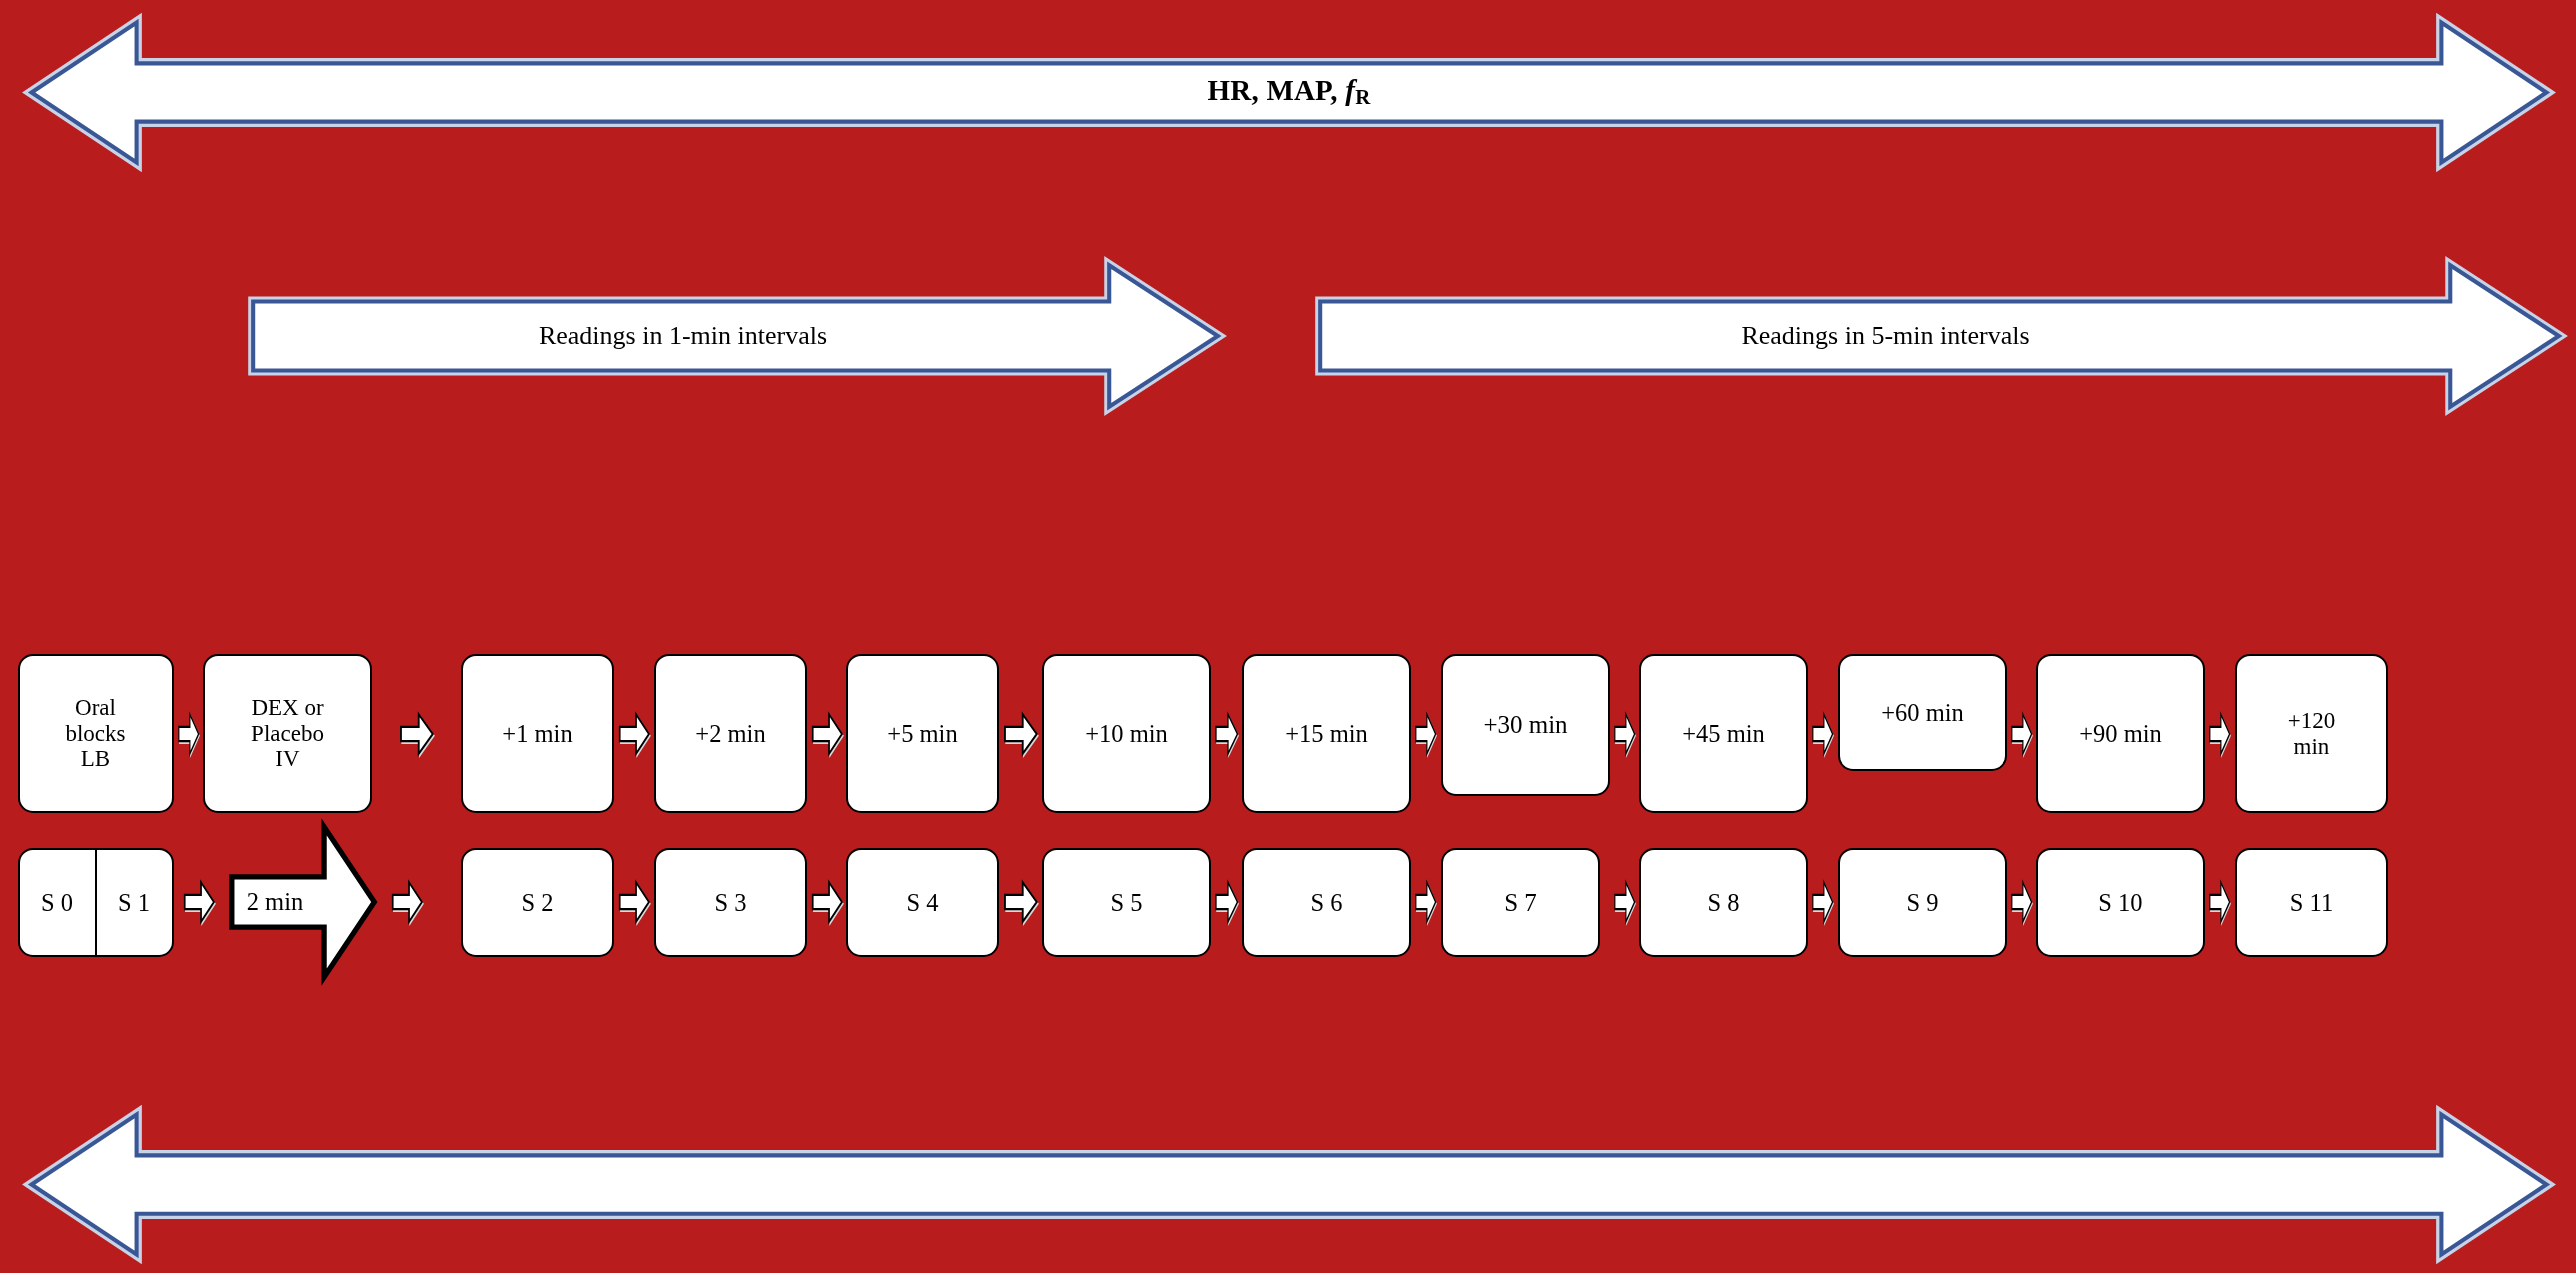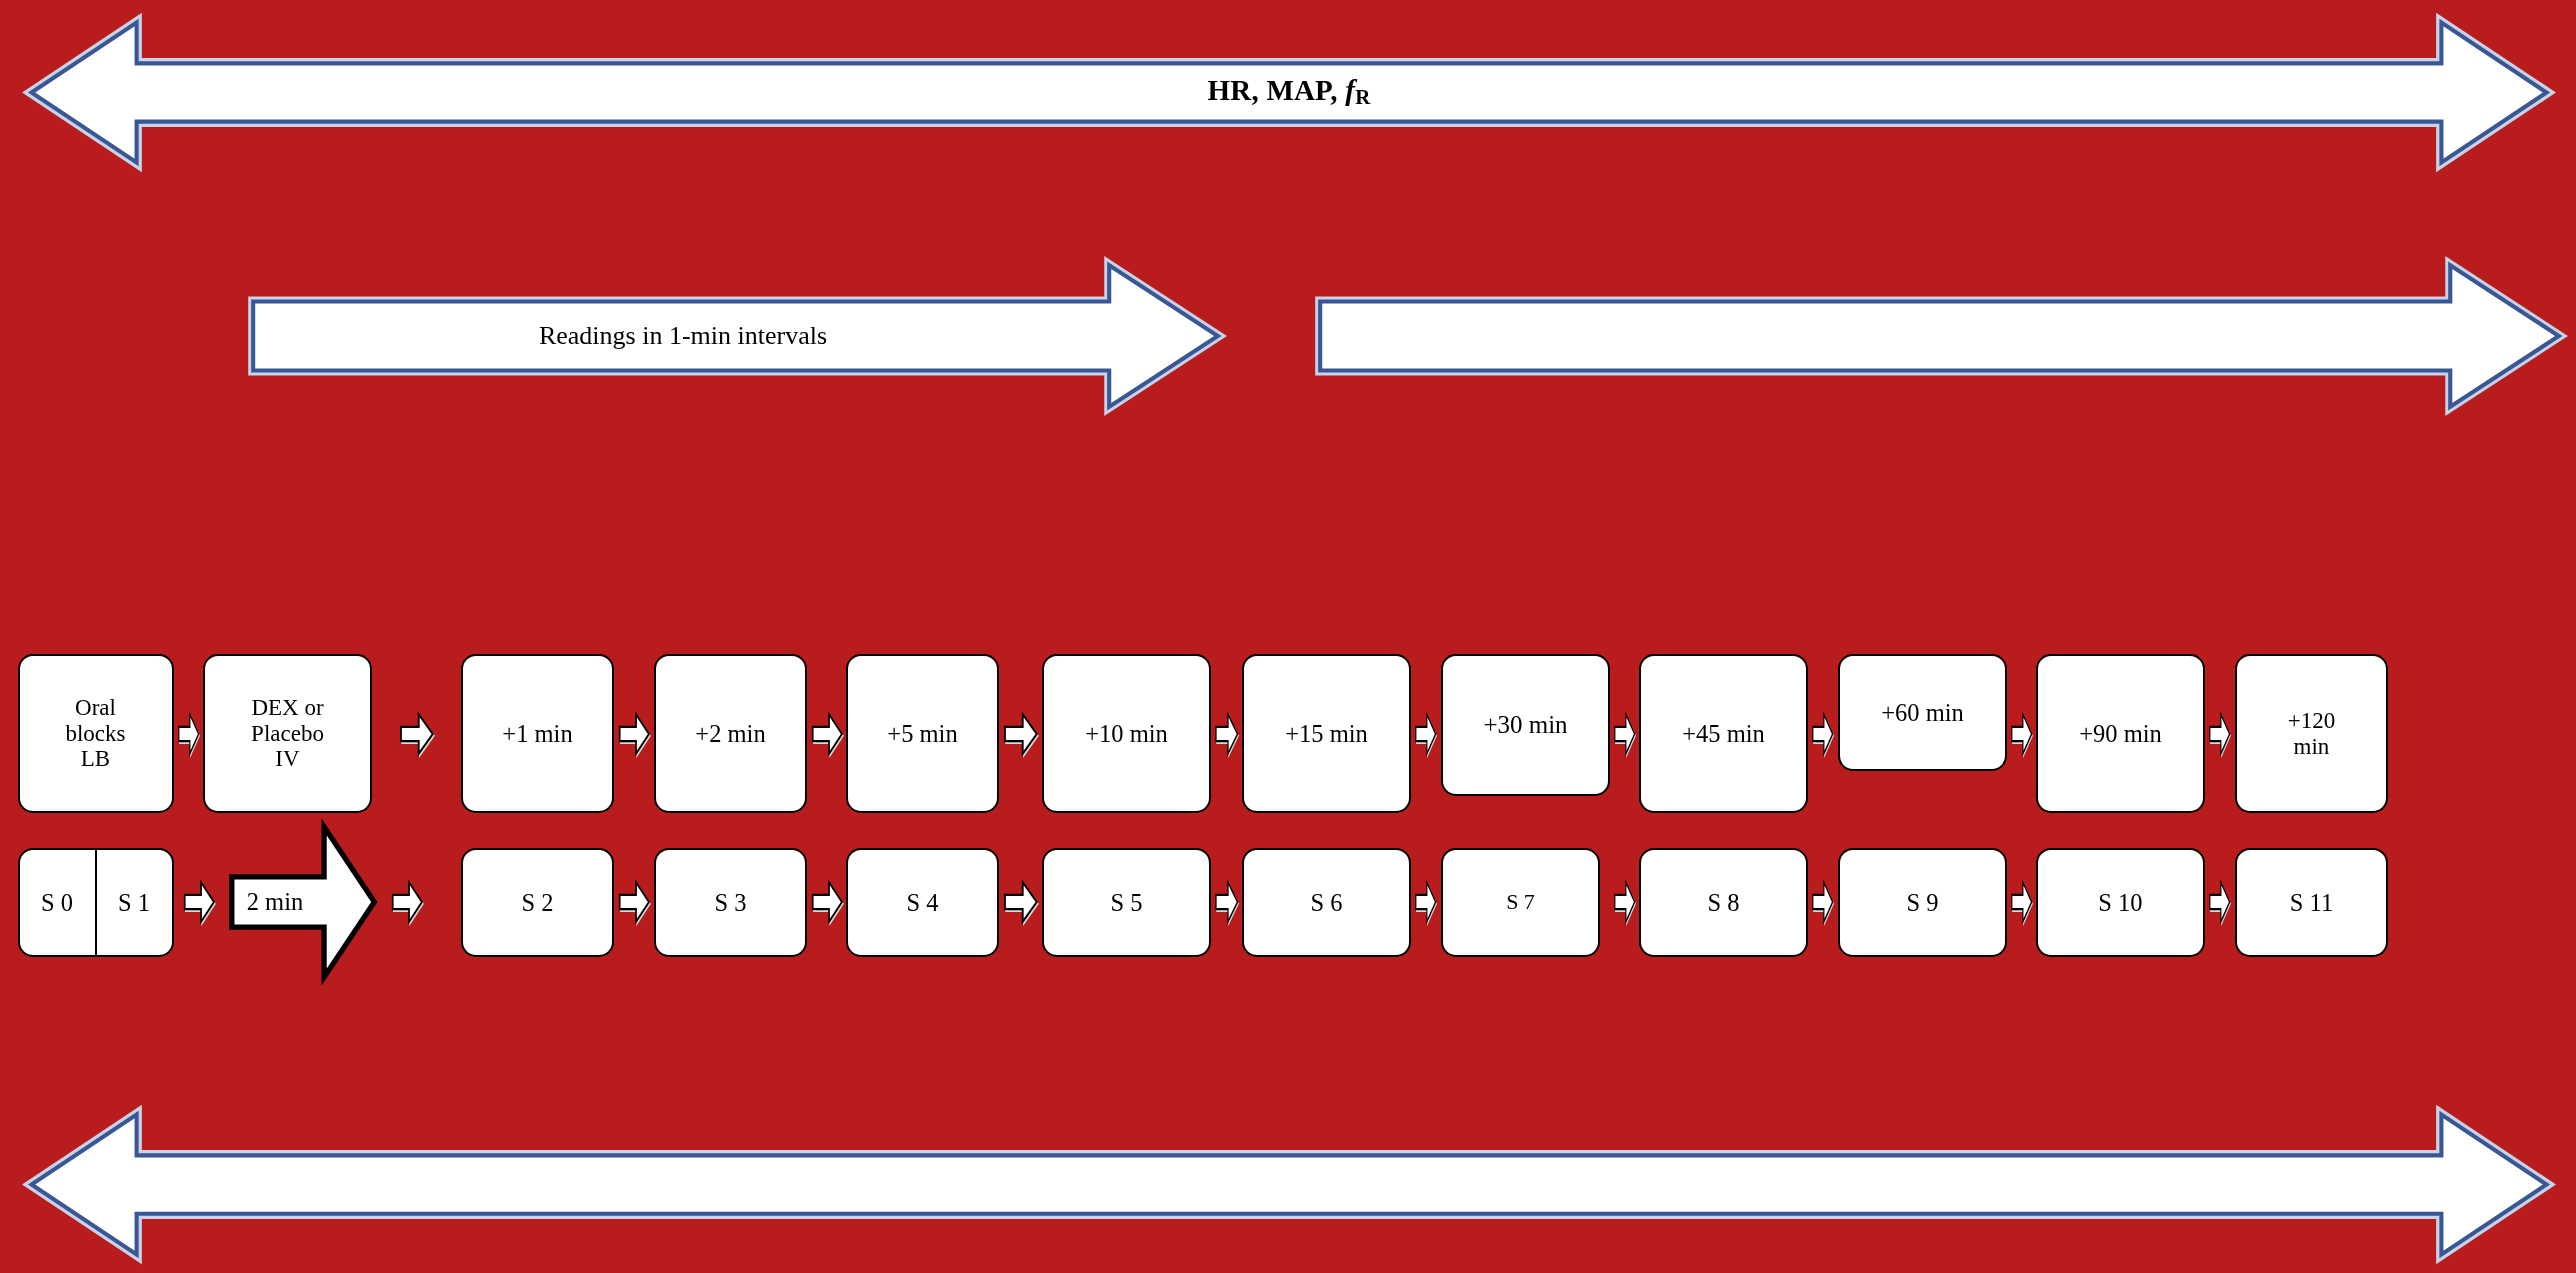--- a/index.html
+++ b/index.html
@@ -132,20 +132,21 @@
       <polygon points="14,76 1480,76 1480,14 1666,135 1480,256 1480,194 14,194" fill="#ffffff" stroke="#3A5795" stroke-width="7" stroke-linejoin="miter"></polygon>
     </svg>
     <div class="banner-label" style="font-size:26px; left:0; width:876px;">Readings in 1-min intervals</div>
   </div>
 
   <div class="banner-arrow" style="left:1312px; top:257px; width:1255px; height:158px;">
     <svg viewBox="0 0 2150 270" preserveAspectRatio="none">
       <polygon points="14,76 1950,76 1950,14 2136,135 1950,256 1950,194 14,194" fill="#ffffff" stroke="#C9D3E8" stroke-width="17" stroke-linejoin="miter"></polygon>
       <polygon points="14,76 1950,76 1950,14 2136,135 1950,256 1950,194 14,194" fill="#ffffff" stroke="#3A5795" stroke-width="7" stroke-linejoin="miter"></polygon>
     </svg>
+    <div class="banner-label" style="font-size:26px; left:0; width:1147px;">Readings in 5-min intervals</div>
   </div>
 
   <div id="timeline-row">
       <div class="pbox" style="left: 17.5px; top: 654px; width: 156px; height: 159px; font-size: 23px;">
         <span class="pbox-text">
           <span style="display:block">Oral</span>
           <span style="display:block">blocks</span>
           <span style="display:block">LB</span>
         </span>
       </div>
@@ -340,21 +341,21 @@
       </div>
       <div class="pbox" style="left: 1242px; top: 848px; width: 169px; height: 109px; font-size: 24.5px;">
         <span class="pbox-text">S 6</span>
       </div>
       <div class="conn" style="left: 1414px; top: 875px; width: 23px; height: 54px;">
         <svg viewBox="0 0 100 120" preserveAspectRatio="none">
       <polygon points="8,44 56,44 56,16 94,60 56,104 56,76 8,76" fill="#d9d9d9" stroke="#d9d9d9" stroke-width="4" transform="translate(3,4)"></polygon>
       <polygon points="8,44 56,44 56,16 94,60 56,104 56,76 8,76" fill="#ffffff" stroke="#000000" stroke-width="5" stroke-linejoin="miter"></polygon>
     </svg>
       </div>
-      <div class="pbox" style="left: 1441px; top: 848px; width: 159px; height: 109px; font-size: 22px;">
+      <div class="pbox" style="left: 1441px; top: 848px; width: 159px; height: 109px; font-size: 25px;">
         <span class="pbox-text">S 7</span>
       </div>
       <div class="conn" style="left: 1613px; top: 875px; width: 23px; height: 54px;">
         <svg viewBox="0 0 100 120" preserveAspectRatio="none">
       <polygon points="8,44 56,44 56,16 94,60 56,104 56,76 8,76" fill="#d9d9d9" stroke="#d9d9d9" stroke-width="4" transform="translate(3,4)"></polygon>
       <polygon points="8,44 56,44 56,16 94,60 56,104 56,76 8,76" fill="#ffffff" stroke="#000000" stroke-width="5" stroke-linejoin="miter"></polygon>
     </svg>
       </div>
       <div class="pbox" style="left: 1639px; top: 848px; width: 169px; height: 109px; font-size: 24.5px;">
         <span class="pbox-text">S 8</span>

